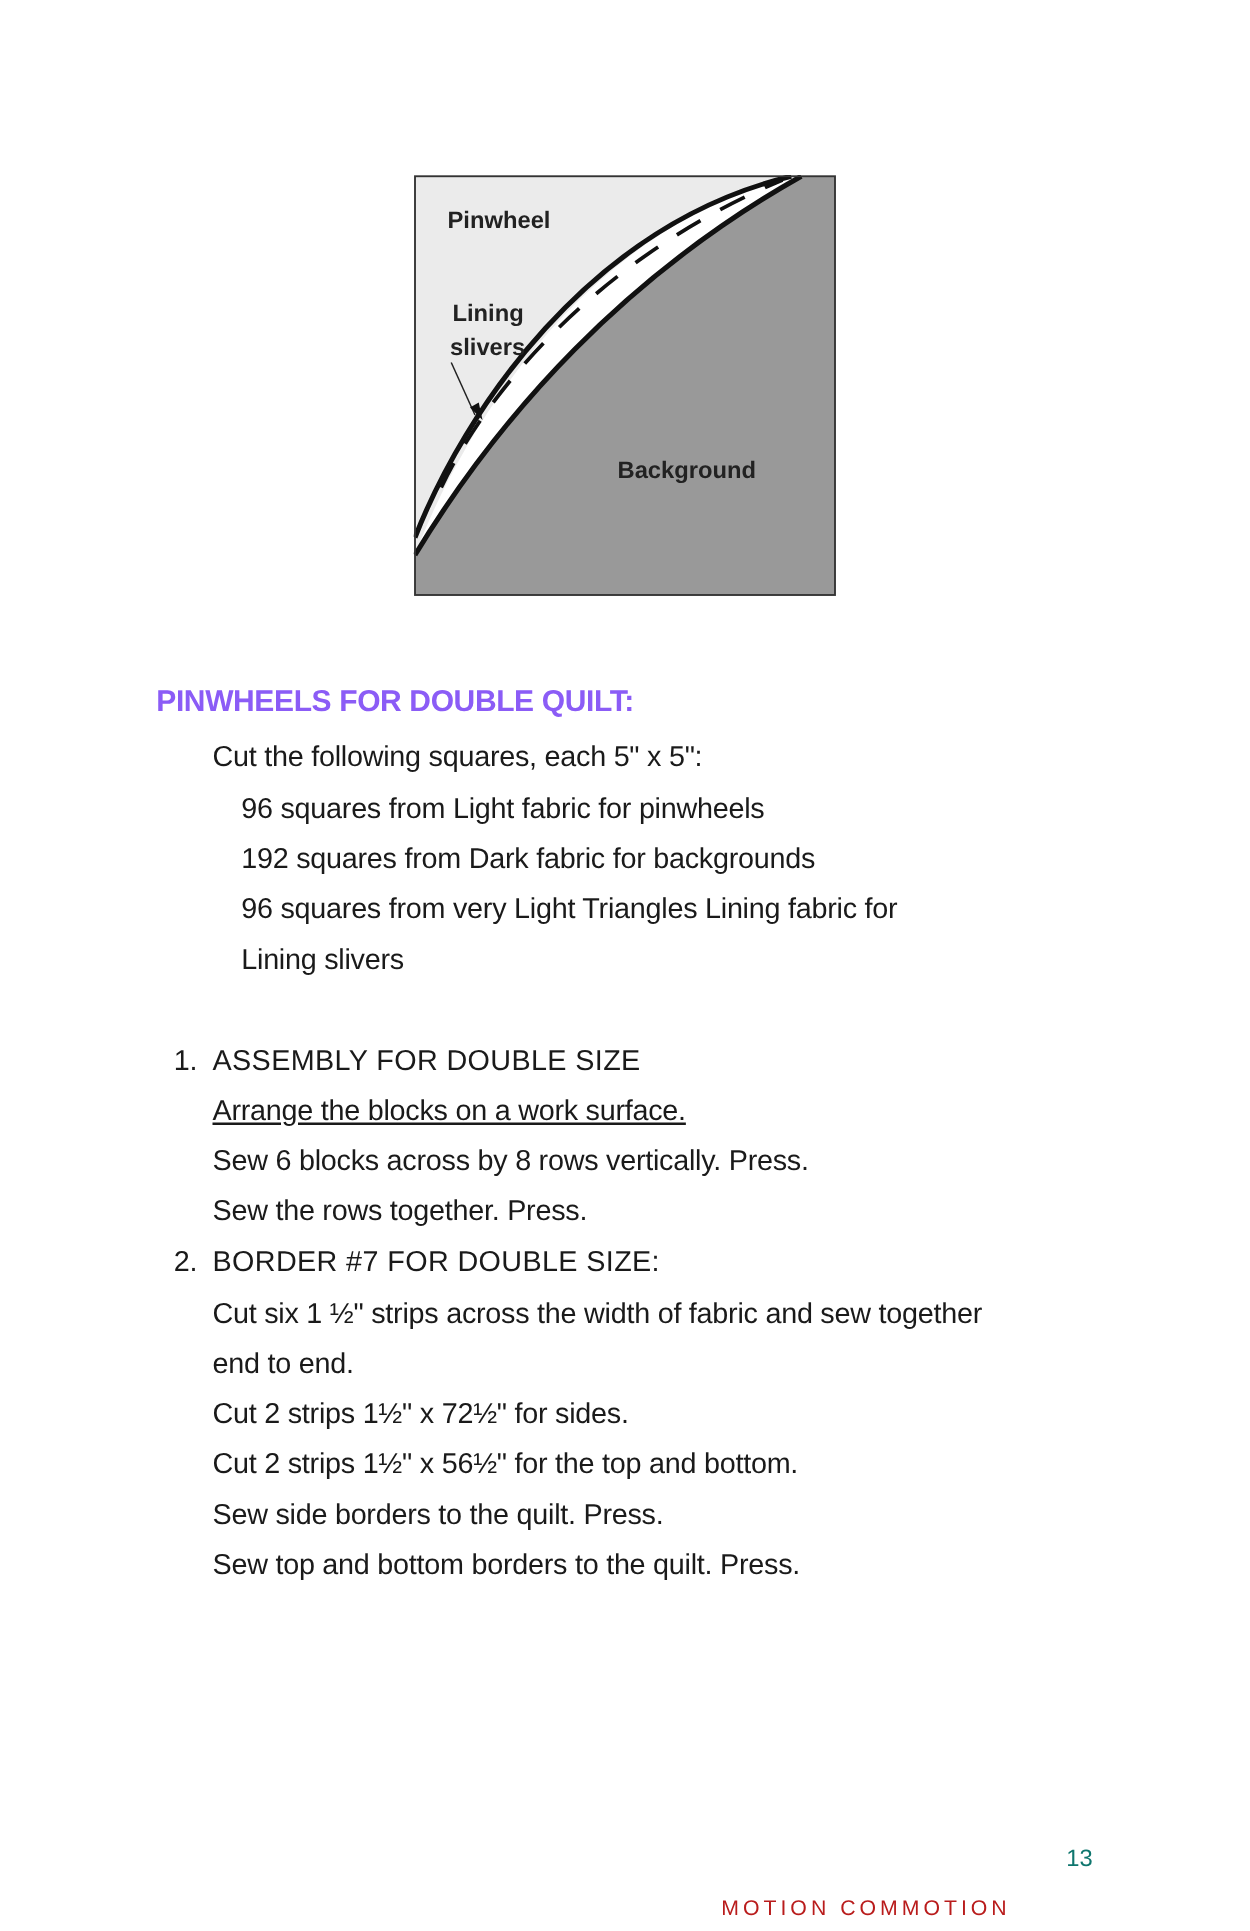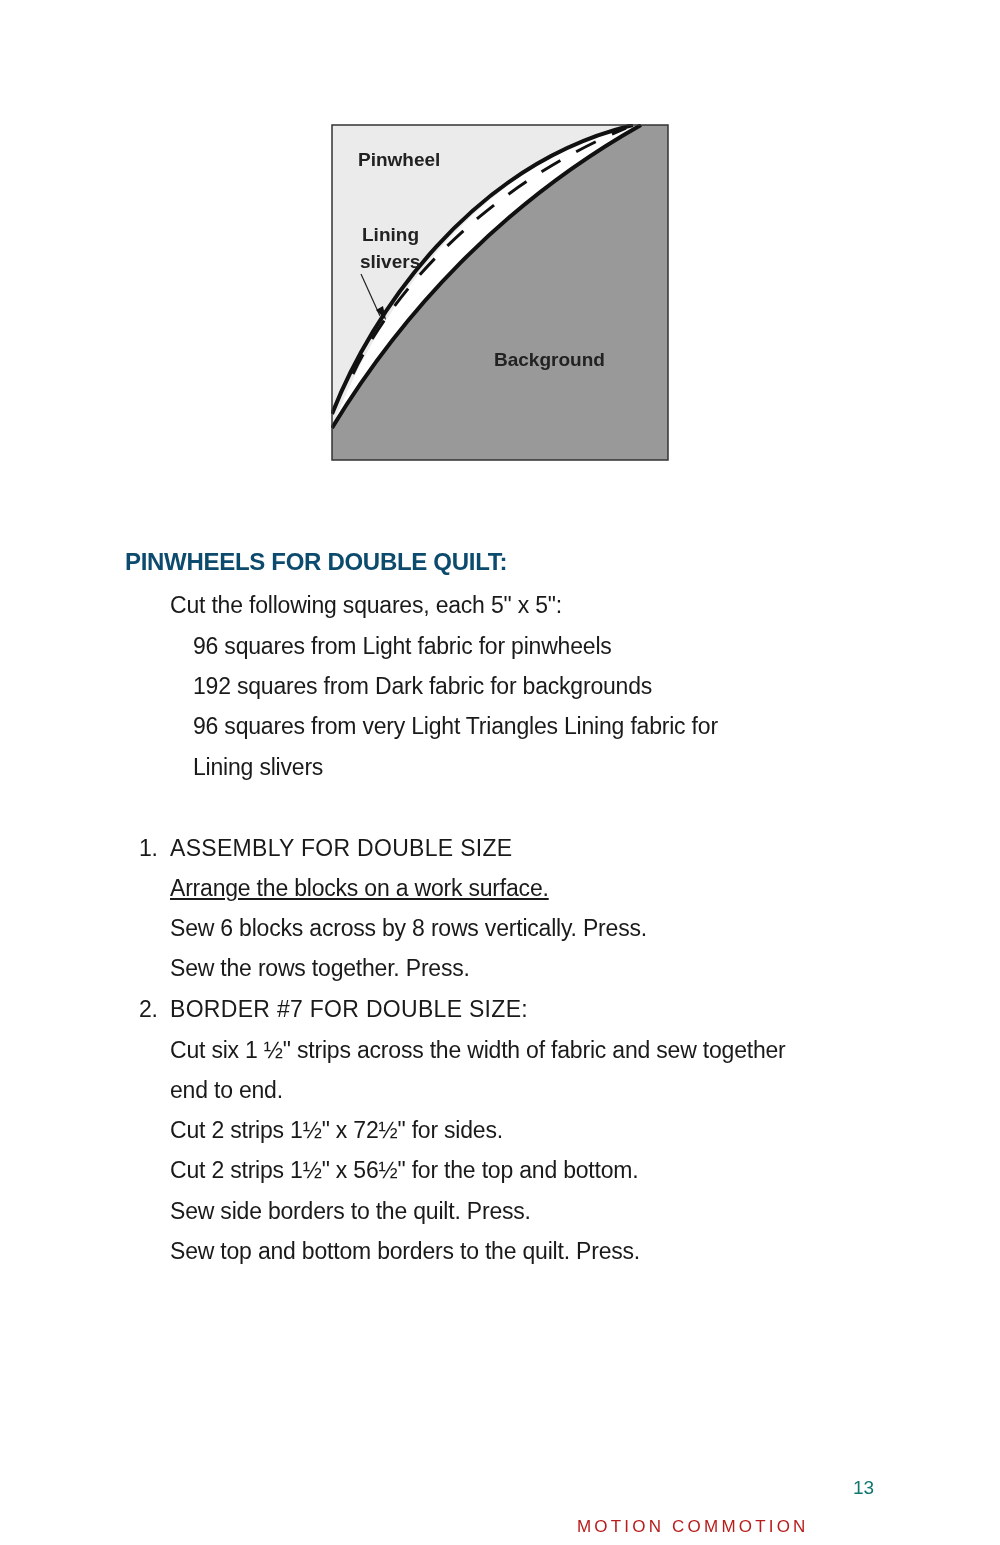--- a/index.html
+++ b/index.html
@@ -1,22 +1,22 @@
 <!DOCTYPE html>
 <html><head>
   <meta charset="utf-8">
   <style>
     html, body { margin: 0; padding: 0; background: #ffffff; }
     body { width: 1000px; height: 1545px; position: relative; overflow: hidden;
            font-family: "Liberation Sans", "DejaVu Sans", sans-serif; color: #1a1a1a; }
-    .diagram { position: absolute; left: 331px; top: 124px; width: 338px; height: 402px; }
+    .diagram { position: absolute; left: 331px; top: 140px; width: 338px; height: 402px; }
     .diagram svg { display: block; }
     .diag-label { font-family: "Liberation Sans", sans-serif; font-weight: bold; font-size: 19px; fill: #222; }
     .heading { position: absolute; left: 125px; top: 548px; font-size: 24px; font-weight: bold;
-               letter-spacing: -0.3px; color: #0c4a6e; }
+               letter-spacing: -0.3px; color: #8b5cf6; }
     .line { position: absolute; font-size: 23px; color: #1a1a1a; white-space: nowrap; letter-spacing: -0.2px; }
     .indent1 { left: 170px; }
     .indent2 { left: 193px; }
     .num { left: 139px; }
     .step-title { letter-spacing: 0.3px; }
     .footer { position: absolute; top: 1477px; left: 577px; font-size: 17px; letter-spacing: 3.2px; color: #b91c1c; margin-top: 40px; }
     .page-num { position: absolute; top: 1477px; left: 853px; font-size: 19px; color: #0f766e; }
   </style>
 </head>
 <body>

